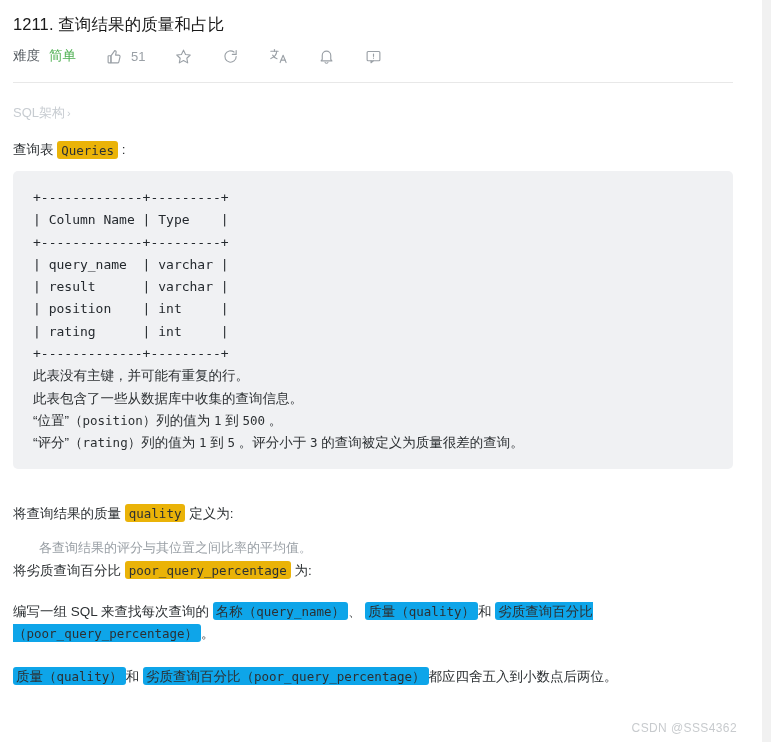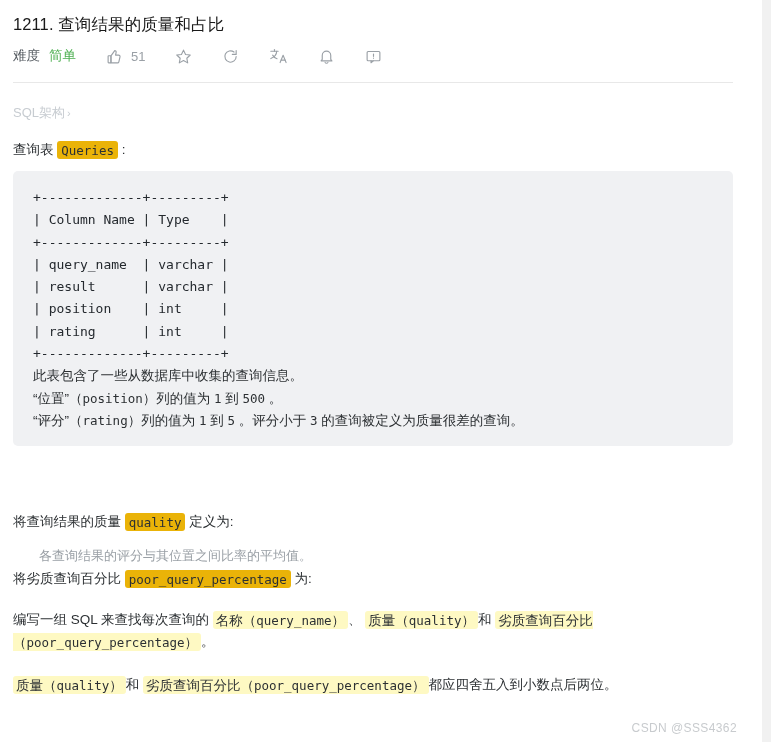--- a/index.html
+++ b/index.html
@@ -139,21 +139,21 @@
   }
 
   .quote {
     font-size: 13px;
     line-height: 22px;
     color: #9aa0a6;
     margin: 12px 0 0 26px;
   }
 
   .hl {
-    background: #fef9c3;
+    background: #0ea5e9;
     border-radius: 3px;
     padding: 1.5px 3px;
   }
   .mono-in {
     font-family: "DejaVu Sans Mono", "Liberation Mono", monospace;
     font-size: 12.5px;
   }
 
   
   .scroll-gutter {
@@ -276,27 +276,28 @@
     <div class="codeblock">
       <div class="cb-lines">+-------------+---------+
 | Column Name | Type    |
 +-------------+---------+
 | query_name  | varchar |
 | result      | varchar |
 | position    | int     |
 | rating      | int     |
 +-------------+---------+</div>
       <div>
+        <div class="cb-note"><span>此表没有主键，并可能有重复的行。</span></div>
         <div class="cb-note"><span>此表包含了一些从数据库中收集的查询信息。</span></div>
         <div class="cb-note"><span>“位置”（</span><span class="mono">position</span><span>）列的值为 </span><span class="mono">1</span><span> 到 </span><span class="mono">500</span><span> 。</span></div>
         <div class="cb-note"><span>“评分”（</span><span class="mono">rating</span><span>）列的值为 </span><span class="mono">1</span><span> 到 </span><span class="mono">5</span><span> 。评分小于 </span><span class="mono">3</span><span> 的查询被定义为质量很差的查询。</span></div>
       </div>
     </div>
 
-    <p class="para" style="margin-top:65px;"><span>将查询结果的质量 </span><code>quality</code><span> 定义为:</span></p>
+    <p class="para" style="margin-top:34px;"><span>将查询结果的质量 </span><code>quality</code><span> 定义为:</span></p>
 
     <p class="quote">各查询结果的评分与其位置之间比率的平均值。</p>
 
     <p class="para tight"><span>将劣质查询百分比 </span><code>poor_query_percentage</code><span> 为:</span></p>
 
 
     <p class="para" style="margin-top:19px;"><span>编写一组 SQL 来查找每次查询的 </span><span class="hl"><span>名称（</span><span class="mono-in">query_name</span><span>）</span></span><span>、 </span><span class="hl"><span>质量（</span><span class="mono-in">quality</span><span>）</span></span><span>和 </span><span class="hl"><span>劣质查询百分比（</span><span class="mono-in">poor_query_percentage</span><span>）</span></span><span>。</span></p>
 
     <p class="para" style="margin-top:21px;"><span class="hl"><span>质量（</span><span class="mono-in">quality</span><span>）</span></span><span>和 </span><span class="hl"><span>劣质查询百分比（</span><span class="mono-in">poor_query_percentage</span><span>）</span></span><span>都应四舍五入到小数点后两位。</span></p>
 

